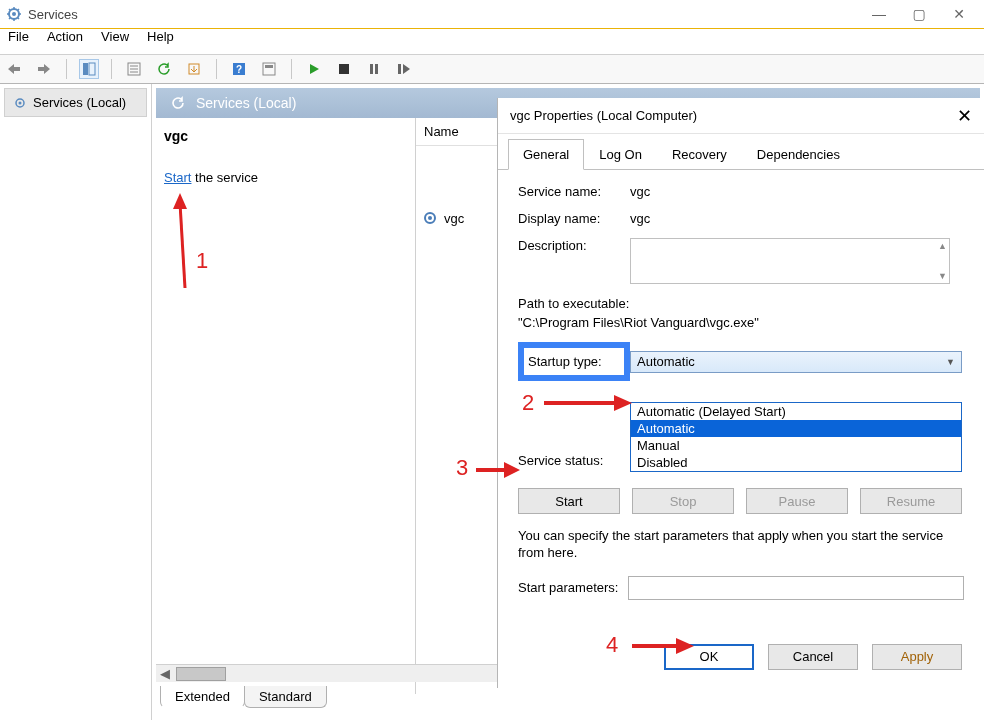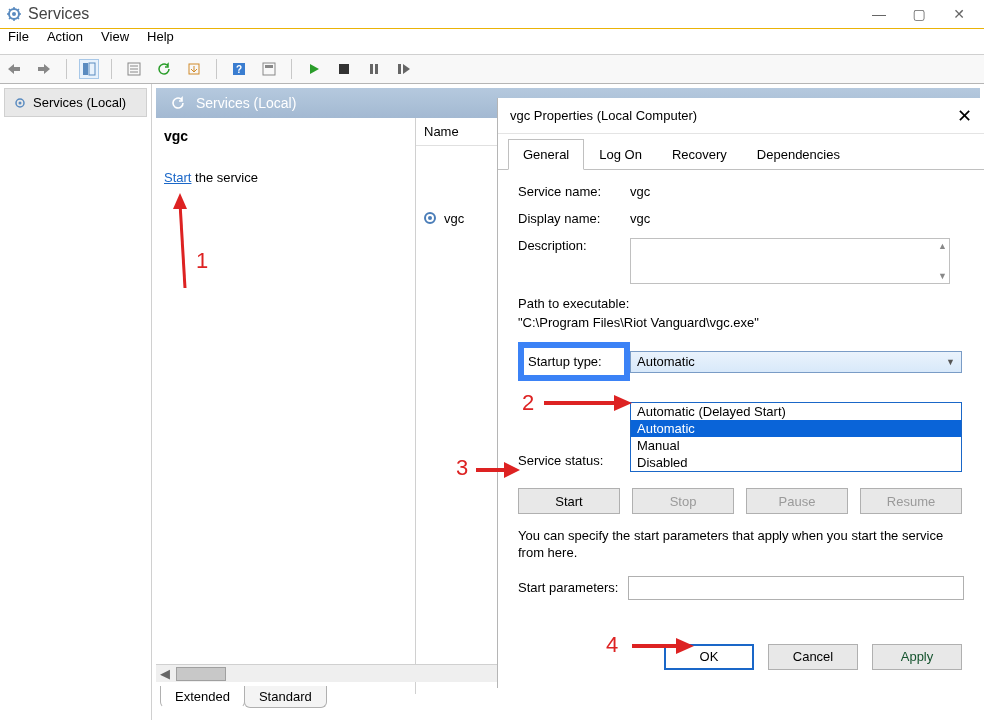--- a/index.html
+++ b/index.html
@@ -1,21 +1,21 @@
 <!DOCTYPE html>
 <html><head>
 <meta charset="utf-8">
 <style>
   * { box-sizing: border-box; font-family: 'Segoe UI', Tahoma, sans-serif; }
   body { margin: 0; width: 984px; height: 720px; background: #fff; position: relative; overflow: hidden; font-size: 13px; color: #000; }
 
   
   .titlebar { height: 28px; display: flex; align-items: center; padding: 0 6px; }
   .titlebar .app-icon { width: 16px; height: 16px; margin-right: 6px; }
-  .titlebar .title { flex: 1; font-size: 16px; color: #444; }
+  .titlebar .title { flex: 1; font-size: 13px; color: #444; }
   .titlebar .win-btns { display: flex; gap: 26px; margin-right: 12px; }
   .win-btn { width: 14px; height: 14px; color: #666; display: flex; align-items: center; justify-content: center; font-size: 14px; }
 
   
   .menubar { height: 26px; display: flex; align-items: flex-start; padding: 0 8px; gap: 18px; border-top: 1px solid #eab308; }
   .menubar span { font-size: 13px; }
 
   
   .toolbar { height: 30px; border-top: 1px solid #d0d0d0; border-bottom: 1px solid #b5b5b5; display: flex; align-items: center; padding: 0 4px; gap: 10px; background: #f8f8f8; }
   .toolbar .sep { width: 1px; height: 20px; background: #c8c8c8; margin: 0 2px; }
@@ -79,21 +79,21 @@
   .svc-buttons button { width: 102px; height: 26px; border: 1px solid #b0b0b0; background: #e8e8e8; font-size: 13px; }
   .svc-buttons button.disabled { color: #9a9a9a; }
 
   .hint { margin-top: 14px; font-size: 13px; line-height: 1.3; }
   .param-row { display: flex; align-items: center; margin-top: 14px; gap: 10px; }
   .param-row input { flex: 1; height: 24px; border: 1px solid #b0b0b0; padding: 2px 4px; }
 
   .dlg-buttons { display: flex; gap: 14px; justify-content: flex-end; padding: 0 22px; margin-top: 30px; }
   .dlg-buttons button { width: 90px; height: 26px; border: 1px solid #b0b0b0; background: #e8e8e8; font-size: 13px; }
   .dlg-buttons button.primary { border: 2px solid #1a67c8; background: #fff; }
-  .dlg-buttons button.disabled { color: #14532d; }
+  .dlg-buttons button.disabled { color: #a16207; }
 
   
   .anno { position: absolute; color: #d22; font-size: 22px; font-weight: 400; pointer-events: none; z-index: 20; }
   .anno-arrow { position: absolute; pointer-events: none; z-index: 20; }
 </style>
 </head>
 <body>
 
 <div class="titlebar">
   <span class="app-icon">

